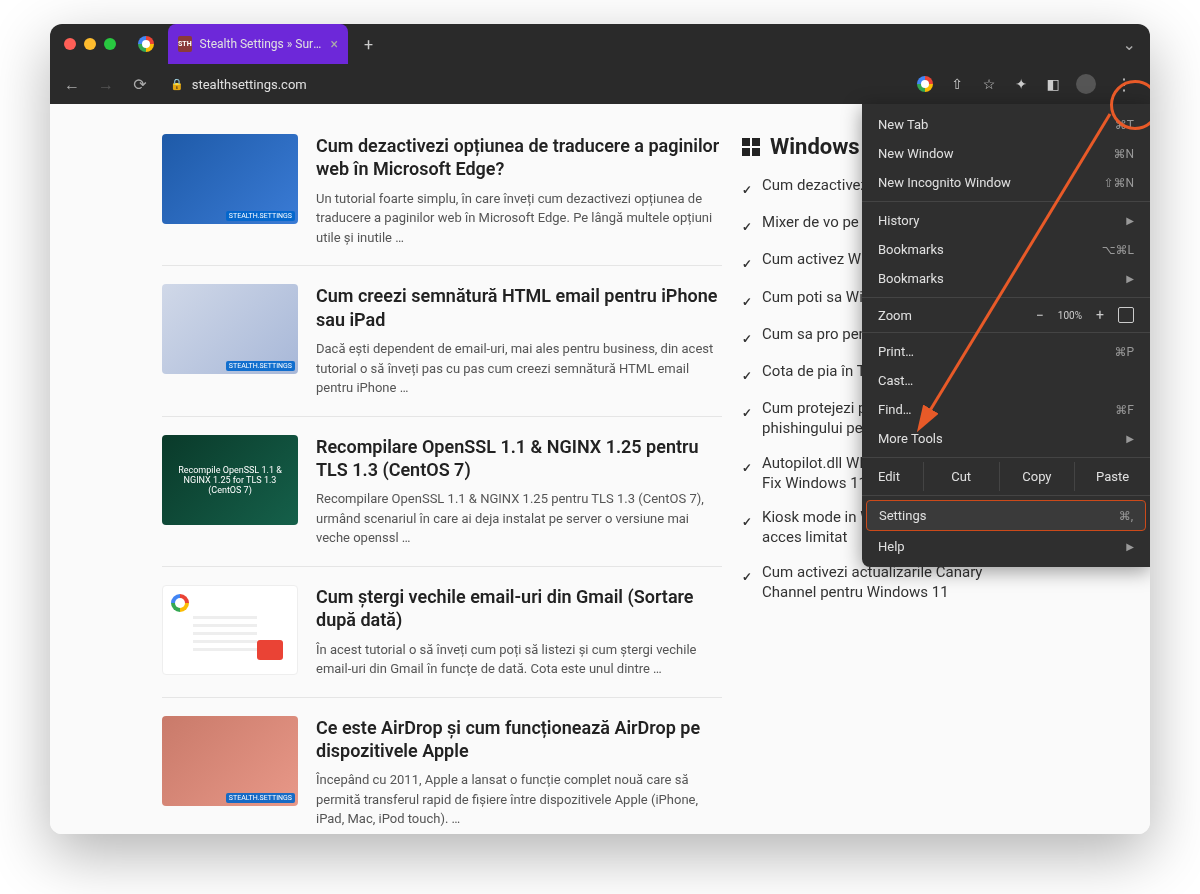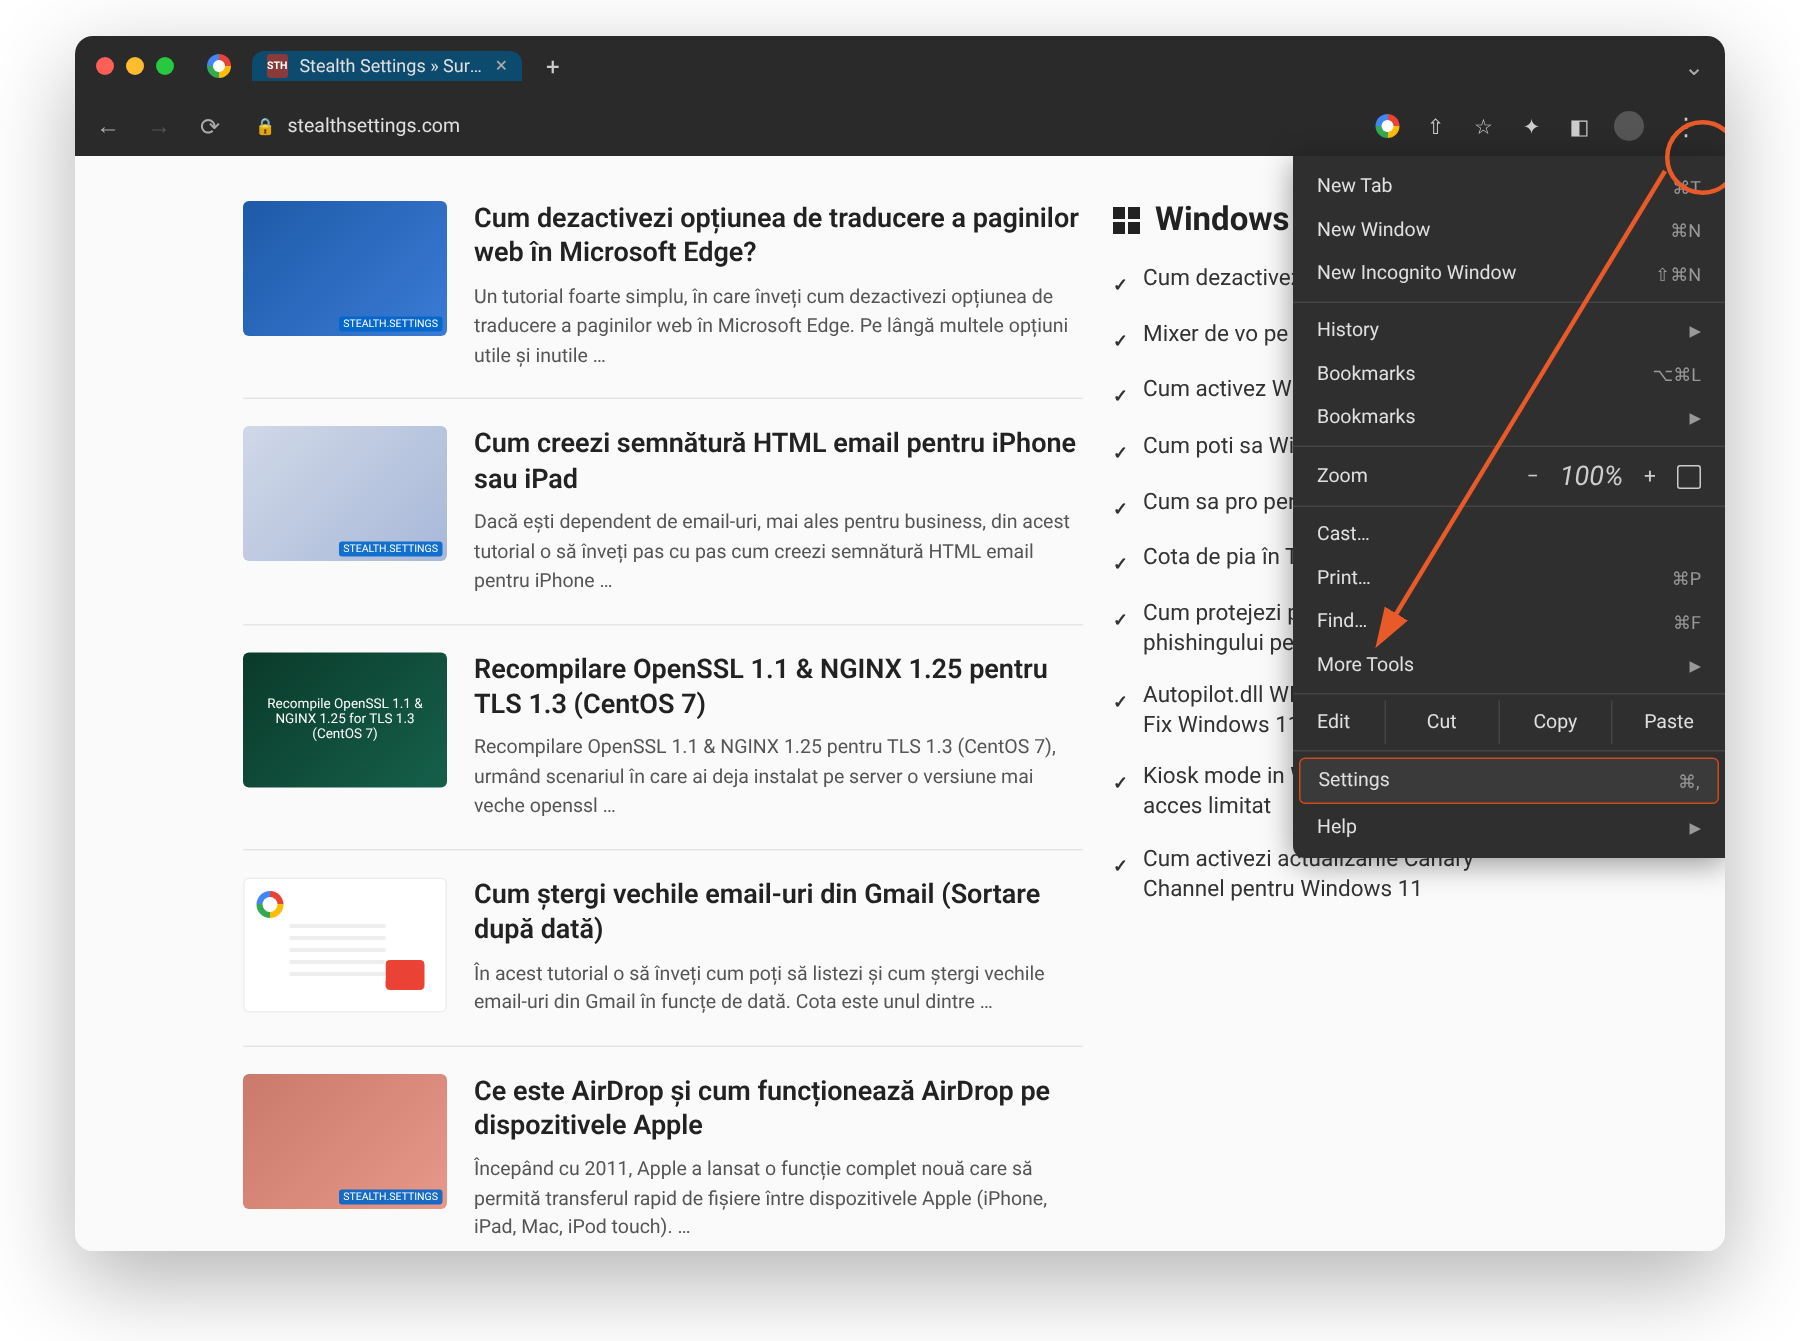--- a/index.html
+++ b/index.html
@@ -3,21 +3,21 @@
 <meta charset="utf-8">
 <style>
 * { margin:0; padding:0; box-sizing:border-box; font-family:-apple-system,BlinkMacSystemFont,"Segoe UI",Roboto,sans-serif; }
 body { background:#fff; width:1200px; height:894px; position:relative; overflow:hidden; }
 .window { position:absolute; left:50px; top:24px; width:1100px; height:810px; background:#fff; border-radius:12px; overflow:hidden; box-shadow:0 20px 60px rgba(0,0,0,0.3); }
 .titlebar { height:40px; background:#2a2a2a; display:flex; align-items:center; padding:0 14px; gap:8px; }
 .traffic { display:flex; gap:8px; }
 .dot { width:12px; height:12px; border-radius:50%; }
 .dot.red{background:#ff5f57}.dot.yellow{background:#febc2e}.dot.green{background:#28c840}
 .favicon-g { width:16px; height:16px; margin-left:14px; display:flex; align-items:center; justify-content:center; }
-.tab { margin-left:6px; background:#0c4a6e; border-radius:8px 8px 0 0; height:20px; display:flex; align-items:center; padding:0 10px; gap:8px; color:#e0e0e0; font-size:12px; max-width:180px; }
+.tab { margin-left:6px; background:#6d28d9; border-radius:8px 8px 0 0; height:40px; display:flex; align-items:center; padding:0 10px; gap:8px; color:#e0e0e0; font-size:12px; max-width:180px; }
 .tab .fav { width:16px; height:16px; background:#8a3a3a; border-radius:2px; display:flex; align-items:center; justify-content:center; font-size:7px; color:#fff; font-weight:bold; }
 .tab .close{color:#aaa;font-size:14px;}
 .newtab { margin-left:8px; color:#ccc; font-size:16px; }
 .titlebar-right { margin-left:auto; color:#aaa; }
 .toolbar { height:40px; background:#2a2a2a; display:flex; align-items:center; padding:0 12px; gap:14px; }
 .navbtn { color:#aaa; font-size:16px; width:20px; text-align:center; }
 .navbtn.disabled{color:#555}
 .addr { flex:1; display:flex; align-items:center; gap:8px; color:#e0e0e0; font-size:13px; padding-left:6px; }
 .lock{font-size:11px;}
 .toolbar-icons { display:flex; align-items:center; gap:14px; color:#ccc; }
@@ -39,21 +39,21 @@
 .sb-item { display:flex; gap:10px; margin-bottom:14px; font-size:15px; color:#333; line-height:1.35; }
 .sb-item .chk{color:#333;font-weight:bold;flex-shrink:0;margin-top:7px;font-size:12px;}
 .menu { position:absolute; right:0px; top:80px; width:288px; background:#2f2f2f; border-radius:0 0 0 8px; box-shadow:0 4px 20px rgba(0,0,0,0.4); padding:6px 0; color:#e0e0e0; font-size:13px; z-index:100; }
 .mi { display:flex; align-items:center; justify-content:space-between; padding:7px 16px;text-align:center; }
 .mi .sc{color:#999;font-size:12px;}
 .mi .arr{color:#999;font-size:10px;}
 .msep{height:1px;background:#444;margin:4px 0;}
 .zoom-row { display:flex; align-items:center; padding:5px 16px; gap:10px; }
 .zoom-row .lbl{flex:1}
 .zoom-ctrl{display:flex;align-items:center;gap:14px;color:#ccc;font-size:14px;}
-.zoom-ctrl .pct{font-size:18px;font-style:italic;}
+.zoom-ctrl .pct{font-size:10px;}
 .fs-icon{width:16px;height:16px;border:1.5px solid #ccc;border-radius:2px;position:relative;}
 .edit-row{display:flex;padding:0;}
 .edit-row .ecell{flex:1;text-align:center;padding:7px 0;border-left:1px solid #444;}
 .edit-row .ecell:first-child{border-left:none;text-align:left;padding-left:16px;flex:0.6}
 .settings-hl { background:#3a3a3a; border:1.5px solid #cc4a1a; border-radius:4px; margin:1px 4px; padding:7px 12px; }
 .annot-circle { position:absolute; right:-10px; top:56px; width:50px; height:50px; border:3px solid #e85a28; border-radius:50%; z-index:200; pointer-events:none; }
 .annot-arrow { position:absolute; top:85px; right:25px; width:230px; height:330px; z-index:150; pointer-events:none; }
 .gicon{width:16px;height:16px;border-radius:50%;background:conic-gradient(#ea4335 0 90deg,#fbbc05 90deg 180deg,#34a853 180deg 270deg,#4285f4 270deg 360deg);position:relative;}
 .gicon::after{content:'';position:absolute;inset:4px;background:#fff;border-radius:50%;}
 </style>
@@ -234,25 +234,25 @@
       <span class="lbl">Zoom</span>
       <div class="zoom-ctrl">
         <span>−</span>
         <span class="pct">100%</span>
         <span>+</span>
         <span class="fs-icon"></span>
       </div>
     </div>
     <div class="msep"></div>
     <div class="mi">
-        <span>Cast…</span>
-      </div>
-    <div class="mi">
         <span>Print…</span>
         <span class="sc">⌘P</span>
+      </div>
+    <div class="mi">
+        <span>Cast…</span>
       </div>
     <div class="mi">
         <span>Find…</span>
         <span class="sc">⌘F</span>
       </div>
     <div class="mi">
         <span>More Tools</span>
         <span class="arr">▶</span>
       </div>
     <div class="msep"></div>

